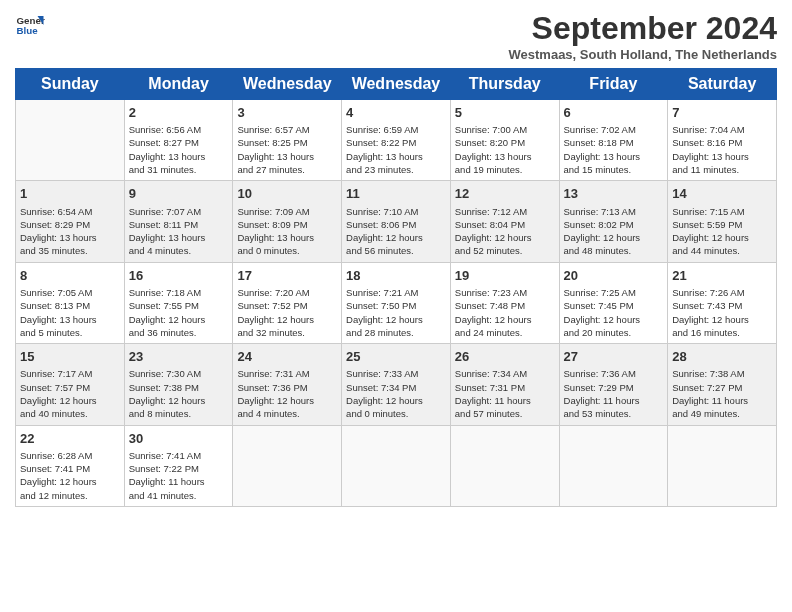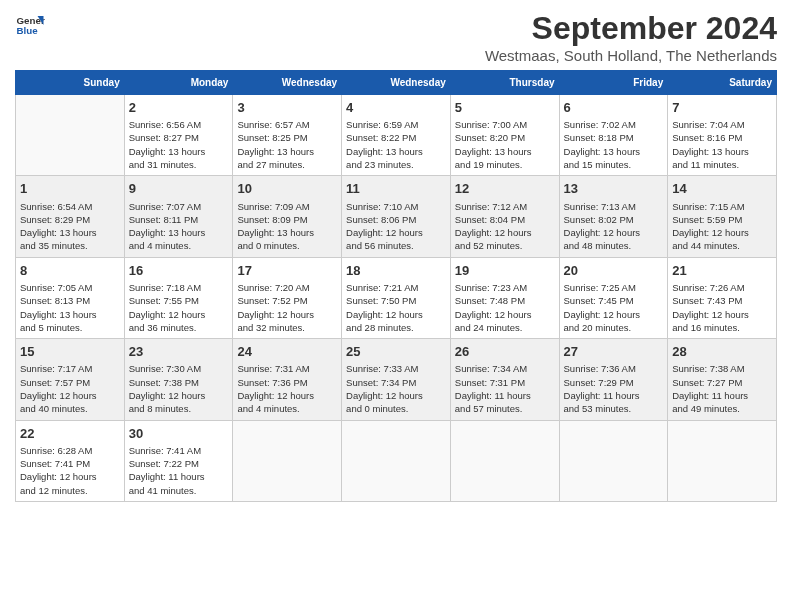--- a/index.html
+++ b/index.html
@@ -27,39 +27,39 @@
     }
     .title-block {
       text-align: right;
     }
     .title-block h1 {
       font-size: 32px;
       font-weight: bold;
       color: #333;
     }
     .title-block h2 {
-      font-size: 15px;
-      font-weight: normal;
+      font-size: 13px;
+      font-weight: bold;
       color: #555;
       text-align: right;
     }
     .calendar-table {
       width: 100%;
       border-collapse: collapse;
       table-layout: fixed;
     }
     .calendar-table thead tr {
       background: #1a5aab;
       color: #fff;
     }
     .calendar-table thead th {
       padding: 6px 4px;
-      font-size: 10px;
+      font-size: 16px;
       font-weight: bold;
-      text-align: right;
+      text-align: center;
       border: 1px solid #1a5aab;
     }
     .calendar-table tbody tr {
       vertical-align: top;
     }
     .calendar-table tbody tr:nth-child(even) {
       background: #f0f0f0;
     }
     .calendar-table tbody tr:nth-child(odd) {
       background: #fff;

